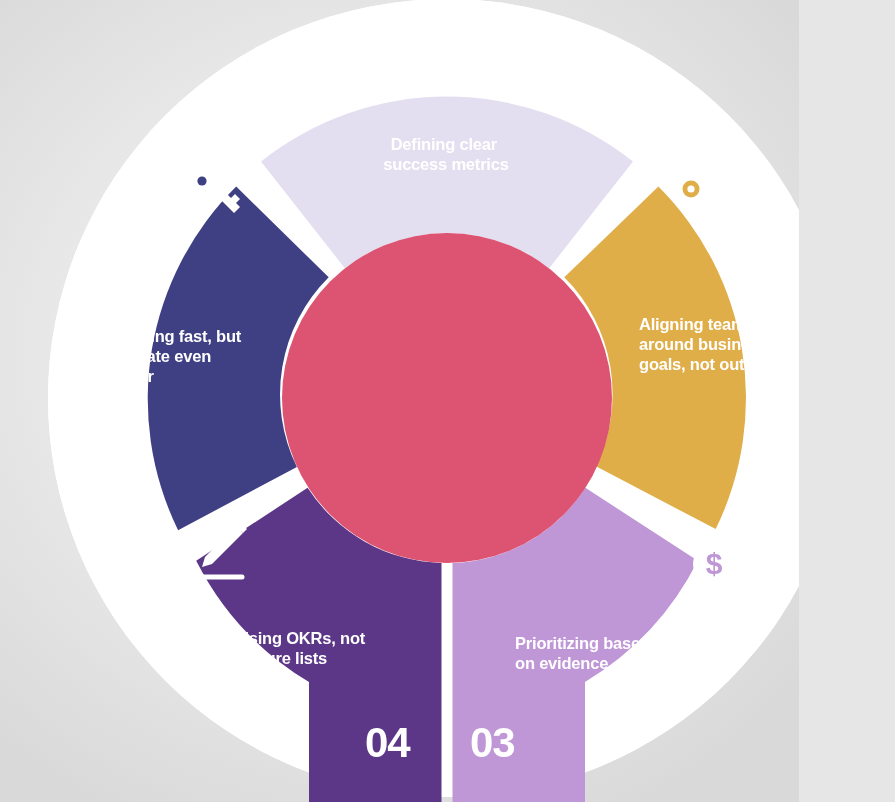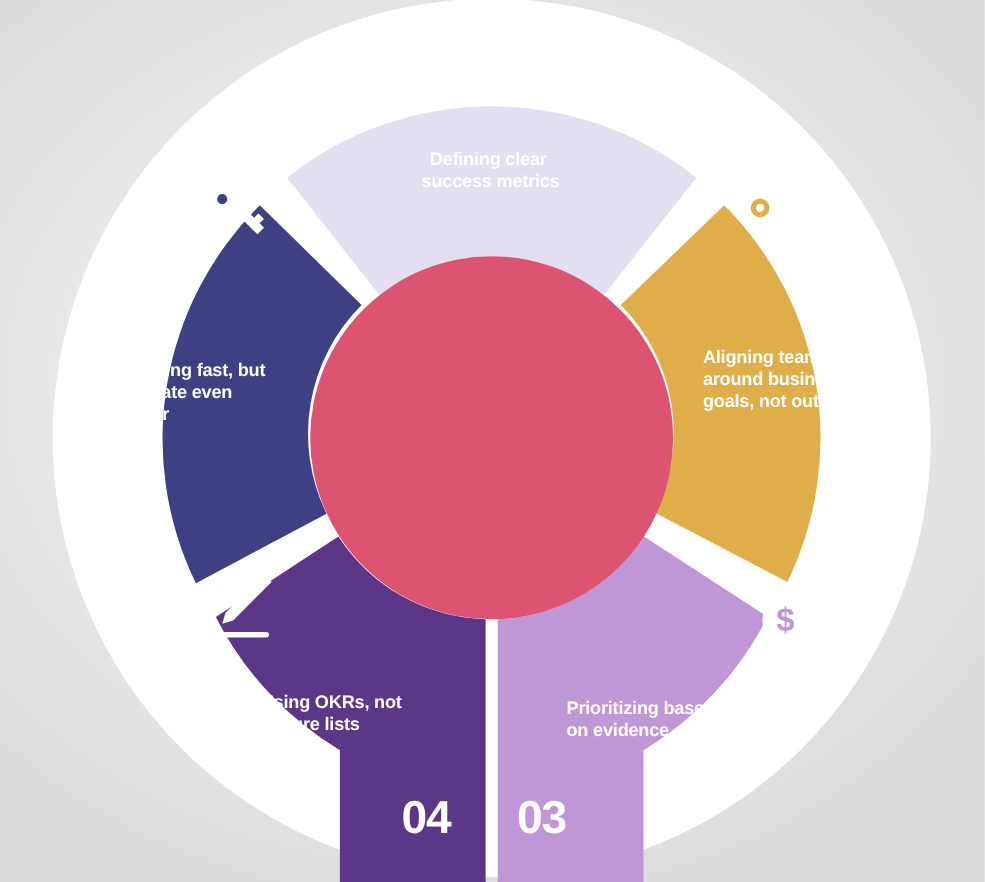--- a/index.html
+++ b/index.html
@@ -9,21 +9,21 @@
   }
   body {
     width: 895px;
     height: 802px;
     overflow: hidden;
     font-family: "Liberation Sans", sans-serif;
     background: #e6e6e6;
   }
   #stage {
     position: relative;
-    width: 895px;
+    width: 799px;
     height: 802px;
     background: radial-gradient(ellipse 70% 65% at 46% 44%,
                 #f2f2f2 0%, #ededed 38%, #e6e6e6 62%, #dedede 85%, #d9d9d9 100%);
     overflow: hidden;
     text-align: right;
   }
   #wheel {
     position: absolute;
     left: 0;
     top: 0;

